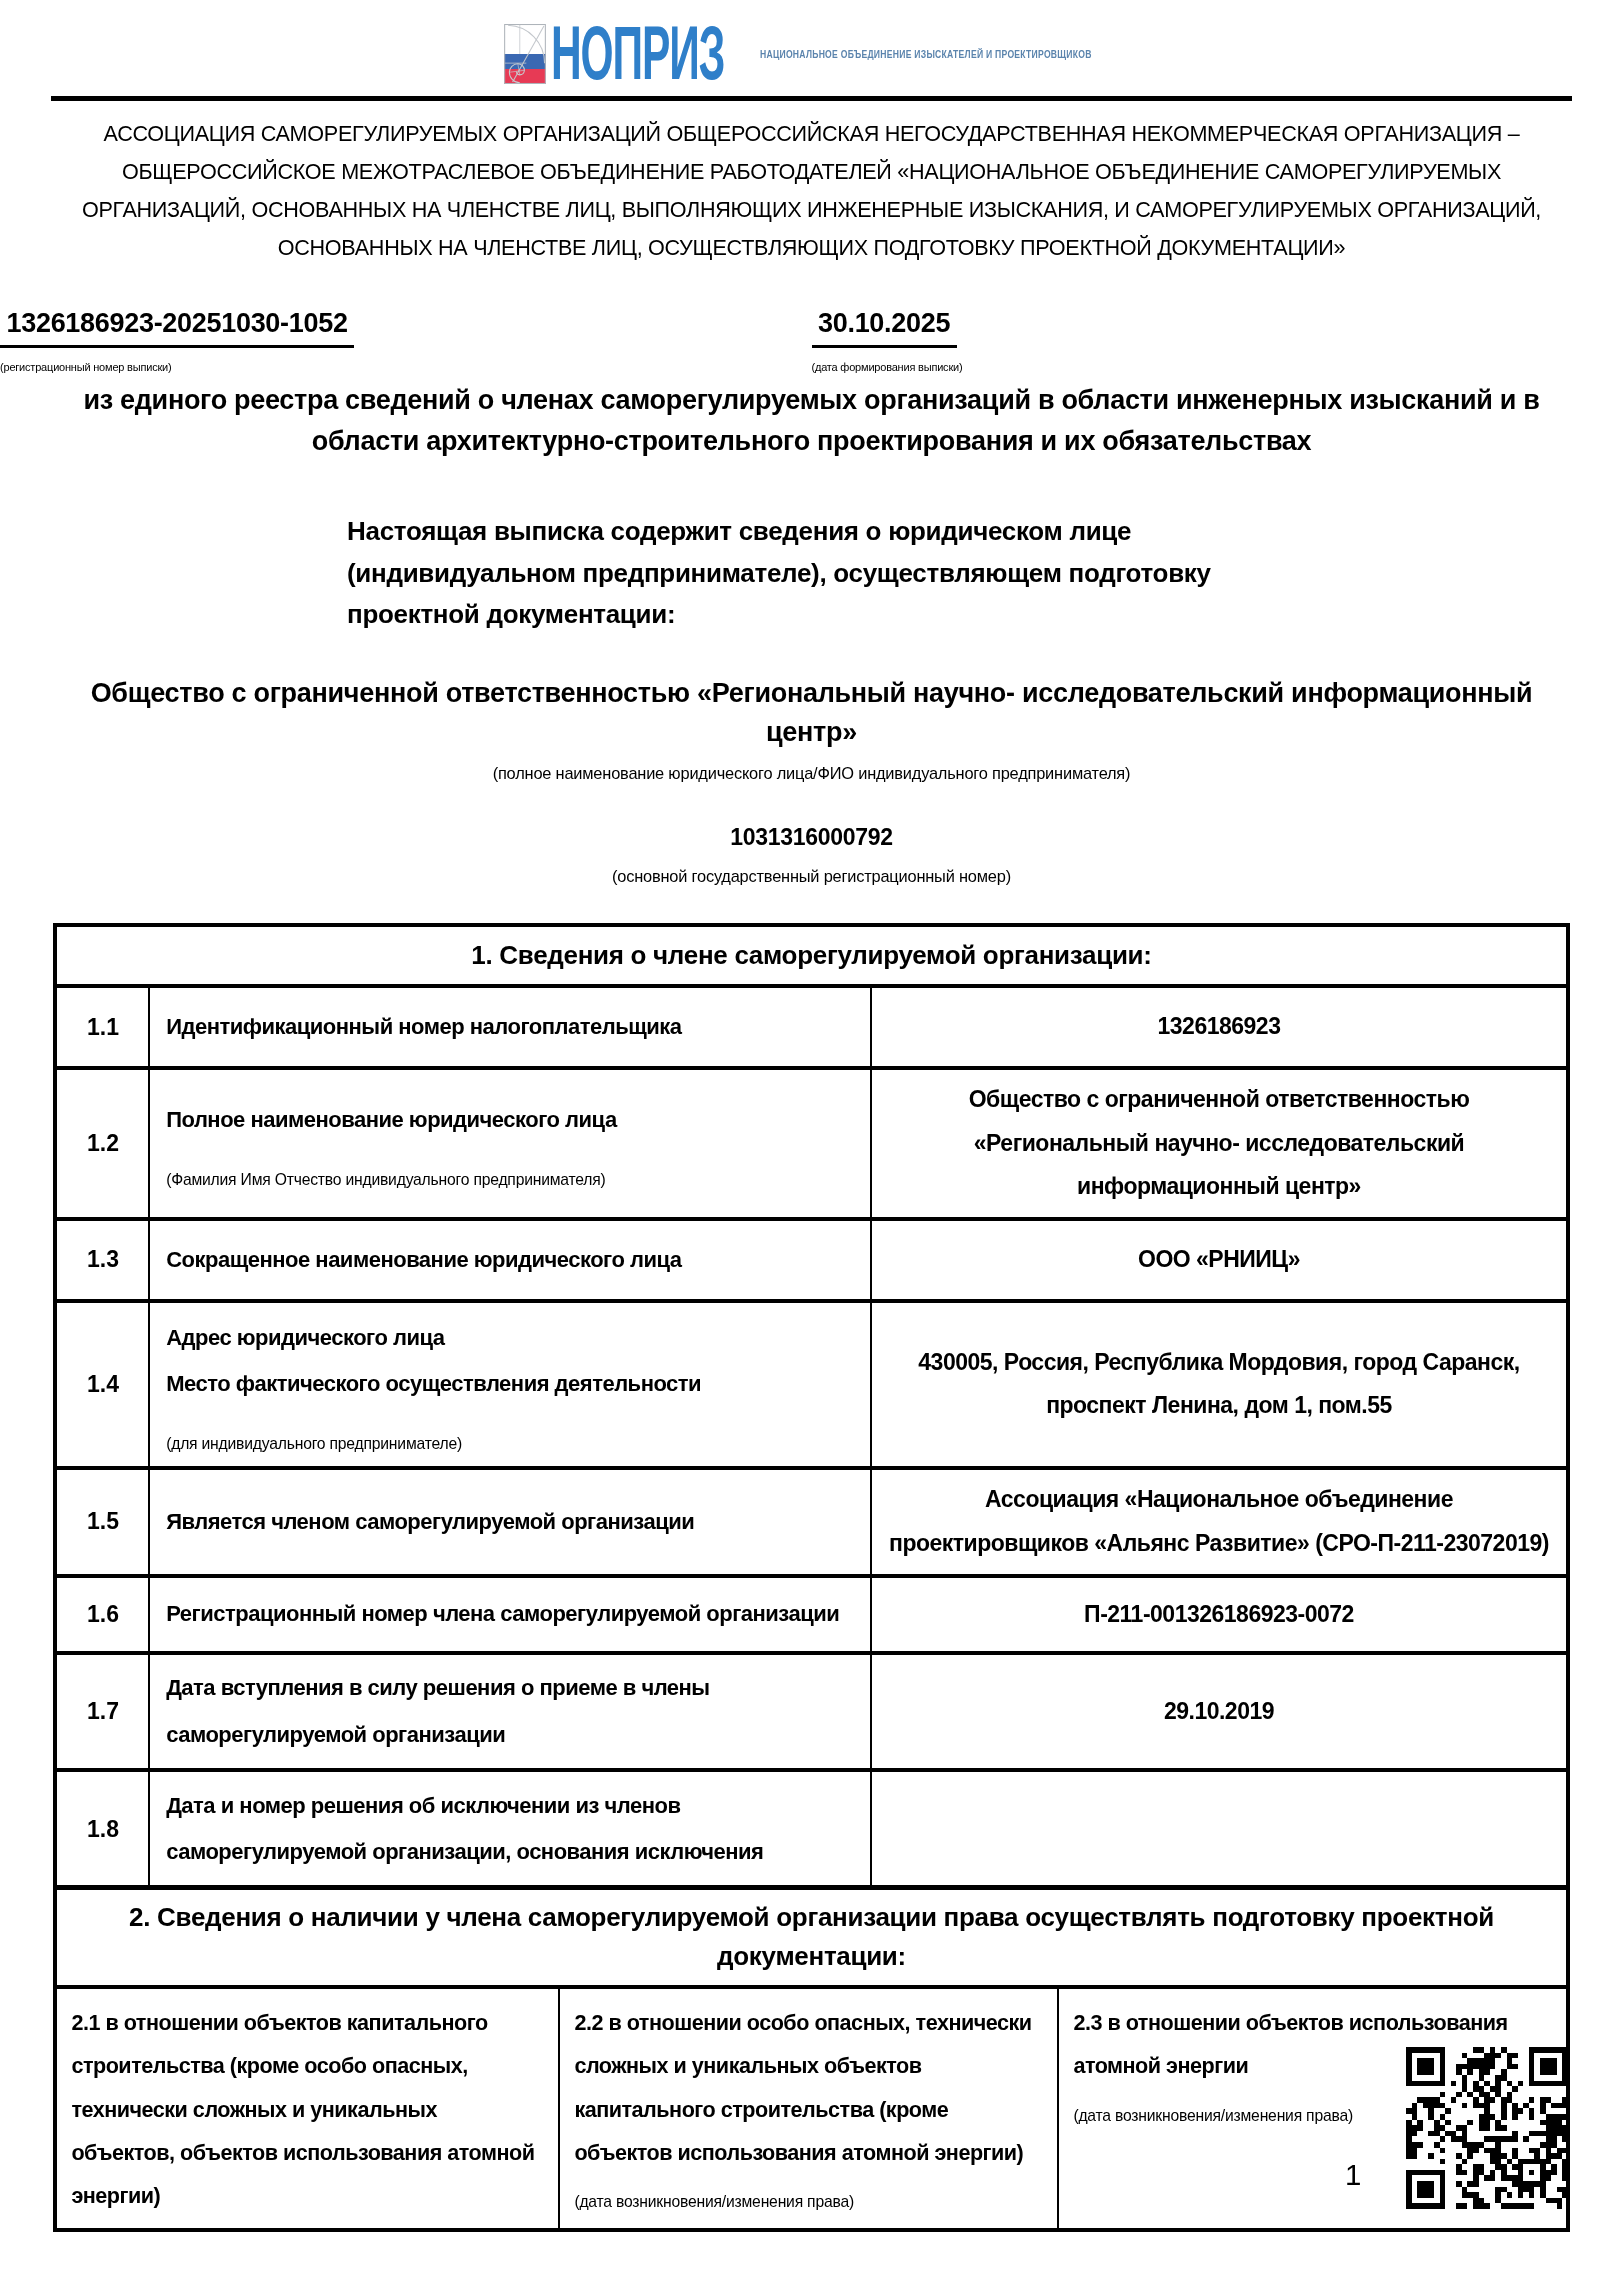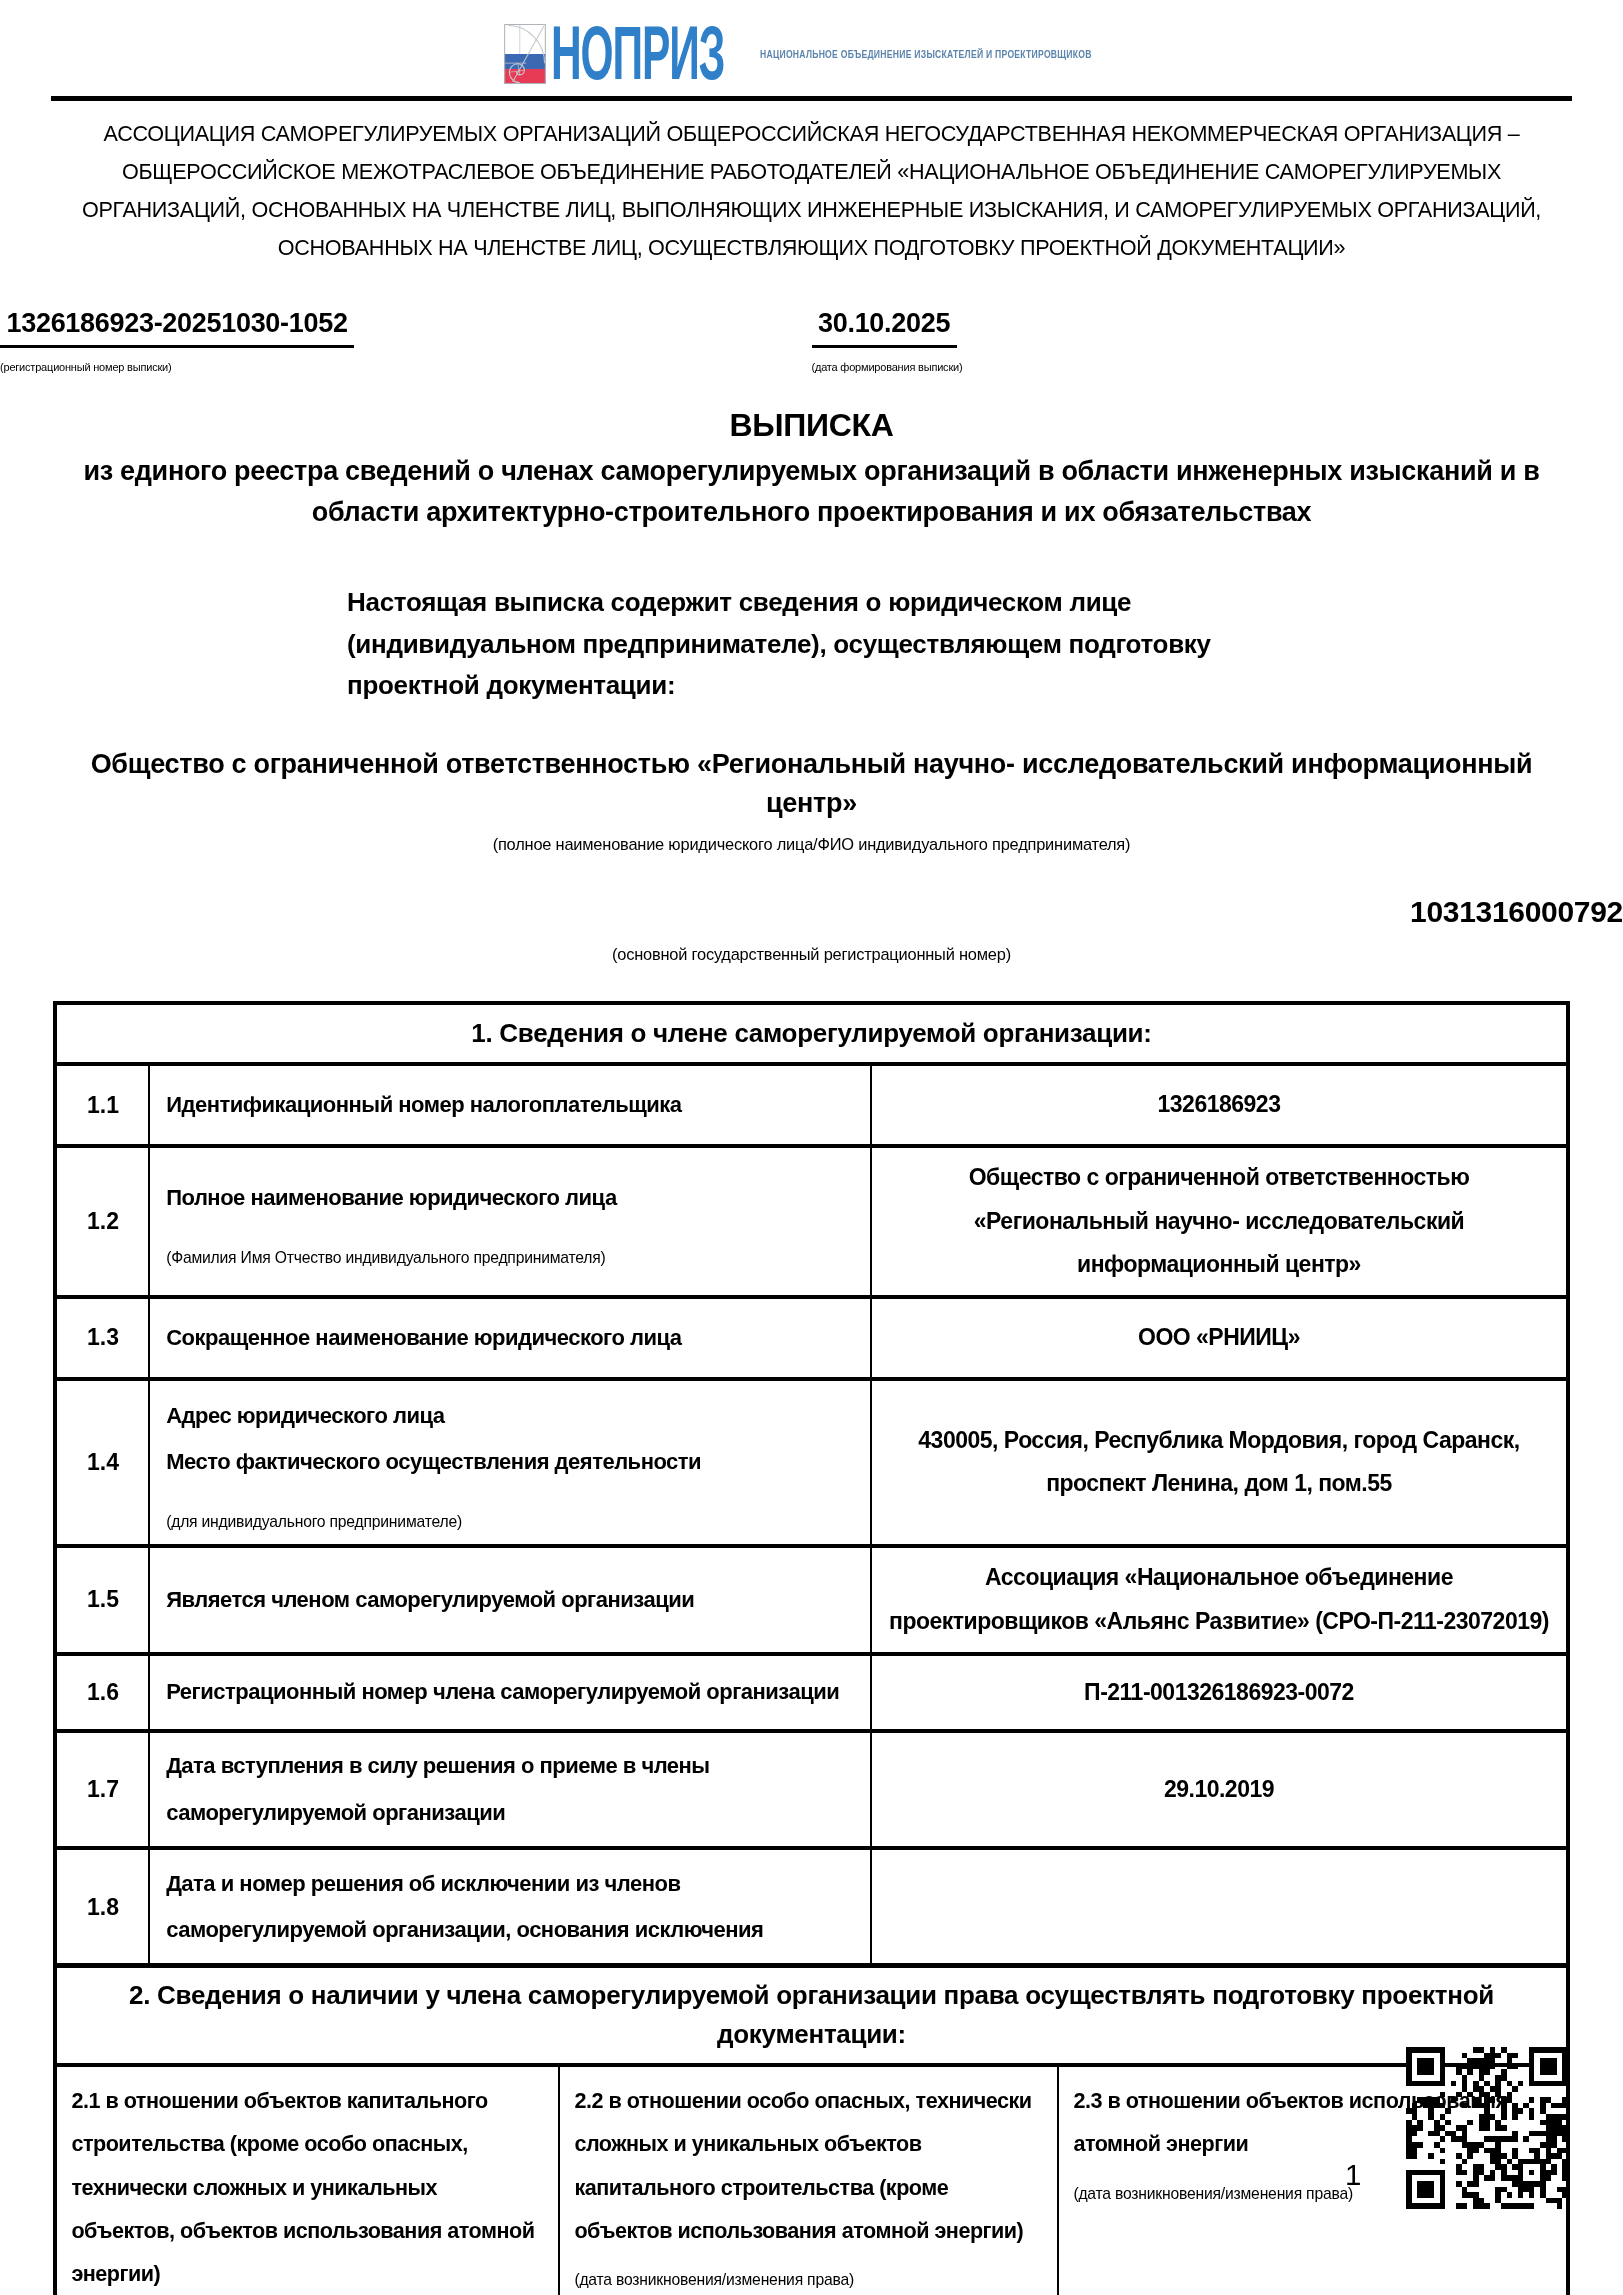--- a/index.html
+++ b/index.html
@@ -49,21 +49,21 @@
   }
   .intro-text {
     margin:48px auto 0 auto; width:929px; text-align:left;
     font-size:26px; font-weight:bold; line-height:1.6; letter-spacing:-0.3px;
   }
   .company-name {
     margin:38px auto 0 auto; width:1525px; text-align:center;
     font-size:27px; font-weight:bold; line-height:1.45; letter-spacing:-0.3px;
   }
   .small-caption { margin-top:11.8px; text-align:center; font-size:16.4px; letter-spacing:-0.2px; }
-  .ogrn-number { margin-top:41px; text-align:right; font-size:30px; font-weight:bold; letter-spacing:-0.3px; }
+  .ogrn-number { margin-top:41px; text-align:center; font-size:23px; font-weight:bold; letter-spacing:-0.3px; }
   .ogrn-caption { margin-top:15.7px; }
 
   
   table { border-collapse:collapse; width:1512px; margin:37px auto 0 auto; table-layout:fixed; border:4.6px solid #000; }
   table.t2 { margin-top:-4.6px; }
   td, th {
     border:2.6px solid #000; border-top-width:4.6px; border-bottom-width:4.6px;
     vertical-align:middle;
   }
   th.section-heading {
@@ -132,21 +132,20 @@
     <div>
       <span class="ref-value">1326186923-20251030-1052</span>
       <div class="ref-caption">(регистрационный номер выписки)</div>
     </div>
     <div>
       <span class="ref-value">30.10.2025</span>
       <div class="ref-caption">(дата формирования выписки)</div>
     </div>
   </div>
 
-  <h1 class="doc-title">ВЫПИСКА</h1>
   <p class="doc-subtitle">из единого реестра сведений о членах саморегулируемых организаций в области инженерных изысканий и в области архитектурно-строительного проектирования и их обязательствах</p>
   <p class="intro-text">Настоящая выписка содержит сведения о юридическом лице (индивидуальном предпринимателе), осуществляющем подготовку проектной документации:</p>
   <p class="company-name">Общество с ограниченной ответственностью «Региональный научно- исследовательский информационный центр»</p>
   <p class="small-caption">(полное наименование юридического лица/ФИО индивидуального предпринимателя)</p>
   <p class="ogrn-number">1031316000792</p>
   <p class="small-caption ogrn-caption">(основной государственный регистрационный номер)</p>
 
   <table class="t1">
     <colgroup>
         <col style="width:94px">

